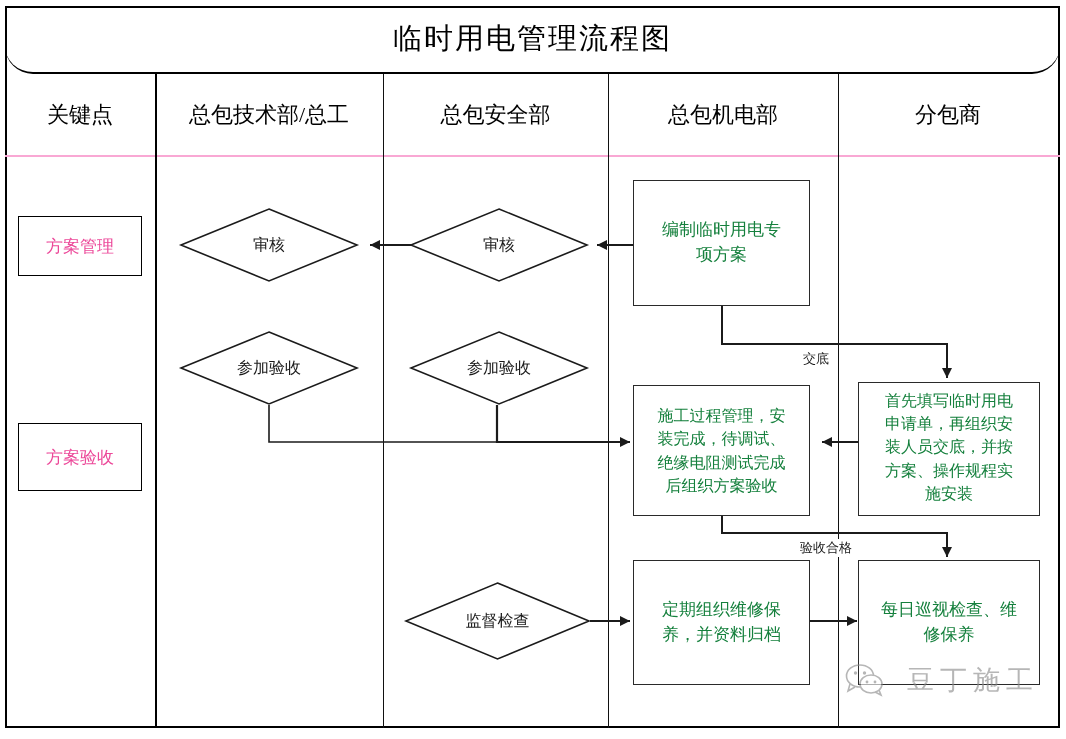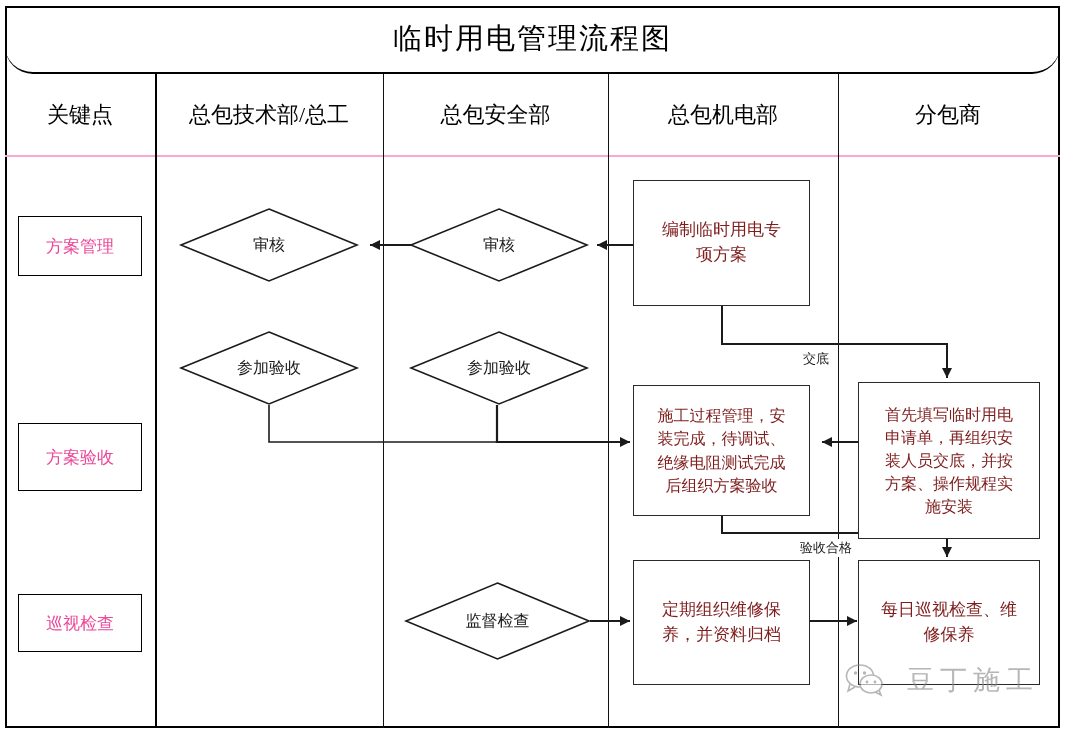--- a/index.html
+++ b/index.html
@@ -97,21 +97,21 @@
     position: absolute;
     border: 1.5px solid #2a2a2a;
     box-sizing: border-box;
     background: #fff;
     display: flex;
     align-items: center;
     justify-content: center;
     text-align: center;
     font-size: 17px;
     line-height: 1.45;
-    color: #7f1d1d;
+    color: #15803d;
     padding: 2px 22px;
     z-index: 3;
   }
 
   
   .diamond {
     position: absolute;
     z-index: 3;
   }
   .diamond svg {
@@ -222,21 +222,20 @@
     <line x1="590" y1="621" x2="630" y2="621" stroke="#1b1b1b" stroke-width="2" marker-end="url(#arrow)"></line>
 
     <line x1="810" y1="621" x2="857" y2="621" stroke="#1b1b1b" stroke-width="2" marker-end="url(#arrow)"></line>
   </svg>
 
   <div class="conn-label" style="left:800px; top:334px;">交底</div>
   <div class="conn-label" style="left:797px; top:523px;">验收合格</div>
 
   <div class="keybox" style="left:18px; top:216px; width:124px; height:60px;">方案管理</div>
   <div class="keybox" style="left:18px; top:423px; width:124px; height:68px;">方案验收</div>
-  <div class="keybox" style="left:18px; top:594px; width:124px; height:58px;">巡视检查</div>
 
   <div class="diamond" style="left:180px; top:208px; width:178px; height:74px;">
     <svg width="178" height="74" viewBox="0 0 178 74">
       <polygon points="89,1 177,37 89,73 1,37" fill="#ffffff" stroke="#1b1b1b" stroke-width="1.6"></polygon>
     </svg>
     <span class="dlabel">审核</span>
   </div>
 
   <div class="diamond" style="left:410px; top:208px; width:178px; height:74px;">
     <svg width="178" height="74" viewBox="0 0 178 74">
@@ -263,21 +262,21 @@
     <svg width="185" height="78" viewBox="0 0 185 78">
       <polygon points="92.5,1 184,39 92.5,77 1,39" fill="#ffffff" stroke="#1b1b1b" stroke-width="1.6"></polygon>
     </svg>
     <span class="dlabel">监督检查</span>
   </div>
 
   <div class="pbox" style="left:633px; top:180px; width:177px; height:126px;">编制临时用电专项方案</div>
 
   <div class="pbox" style="left:633px; top:385px; width:177px; height:131px; font-size:16px;">施工过程管理，安装完成，待调试、绝缘电阻测试完成后组织方案验收</div>
 
-  <div class="pbox" style="left:858px; top:382px; width:182px; height:157px; font-size:16px;">首先填写临时用电申请单，再组织安装人员交底，并按方案、操作规程实施安装</div>
+  <div class="pbox" style="left:858px; top:382px; width:182px; height:134px; font-size:16px;font-family:Liberation Mono, monospace;">首先填写临时用电申请单，再组织安装人员交底，并按方案、操作规程实施安装</div>
 
   <div class="pbox" style="left:633px; top:560px; width:177px; height:125px;">定期组织维修保养，并资料归档</div>
 
   <div class="pbox" style="left:858px; top:560px; width:182px; height:125px;">每日巡视检查、维修保养</div>
 
   <div class="watermark" style="left:845px; top:662px;">
     <span class="wm-logo">
       <svg width="42" height="34" viewBox="0 0 42 34">
         <ellipse cx="15" cy="13" rx="13.5" ry="11" fill="none" stroke="#8a8a8a" stroke-width="1.6"></ellipse>
         <path d="M5,21 L3,28 L10,24" fill="none" stroke="#8a8a8a" stroke-width="1.6"></path>

